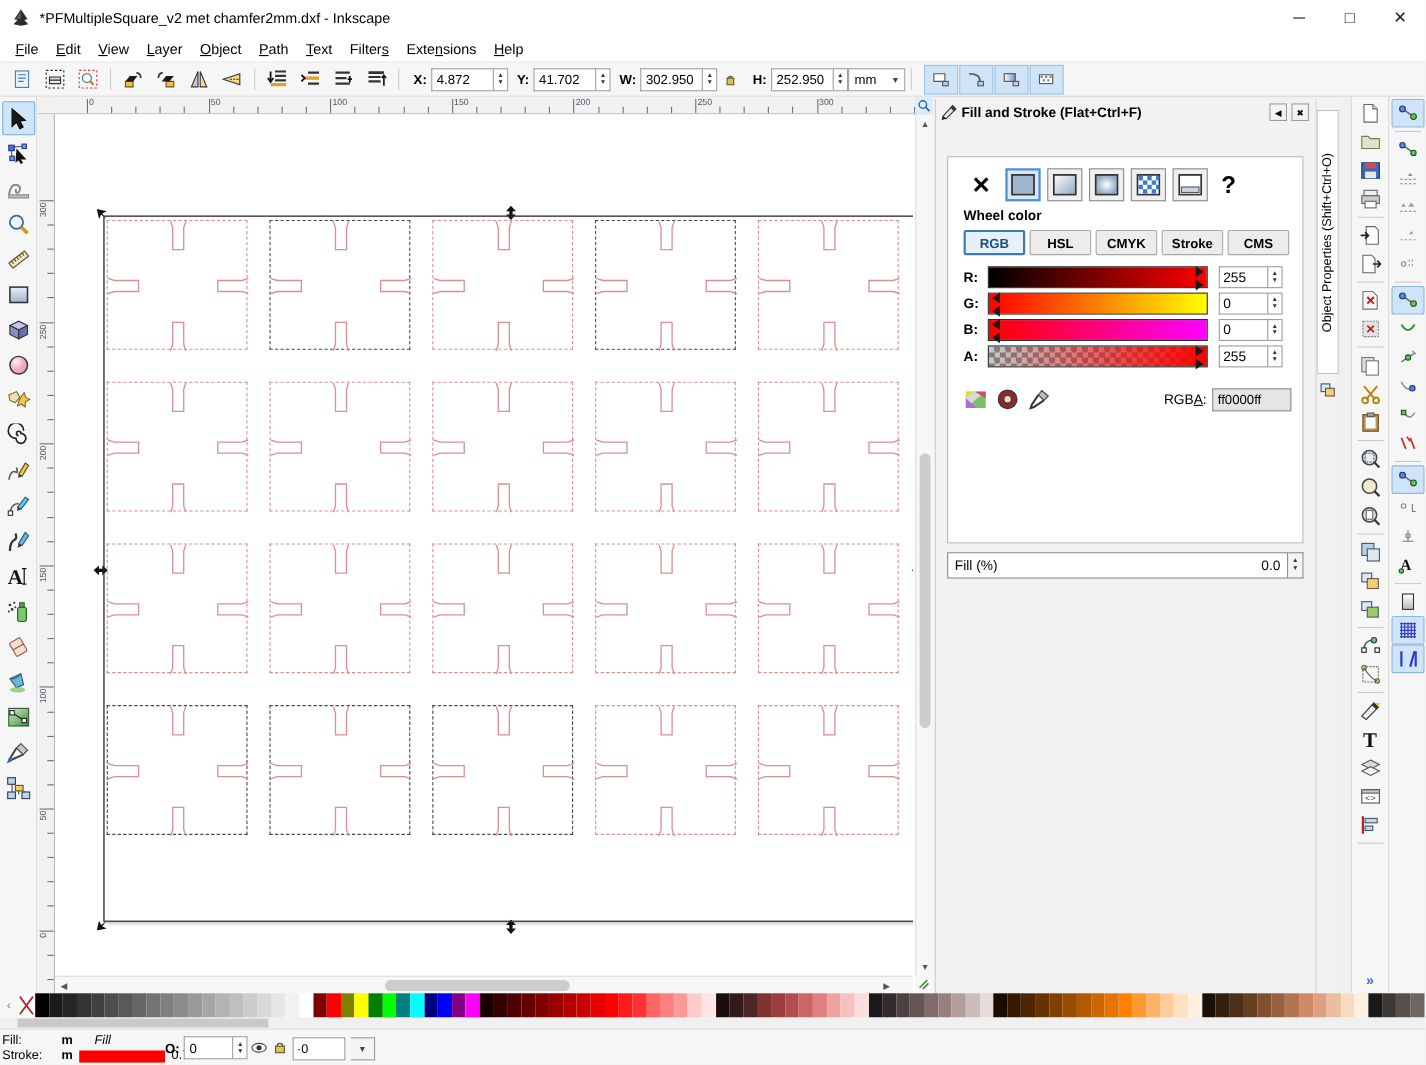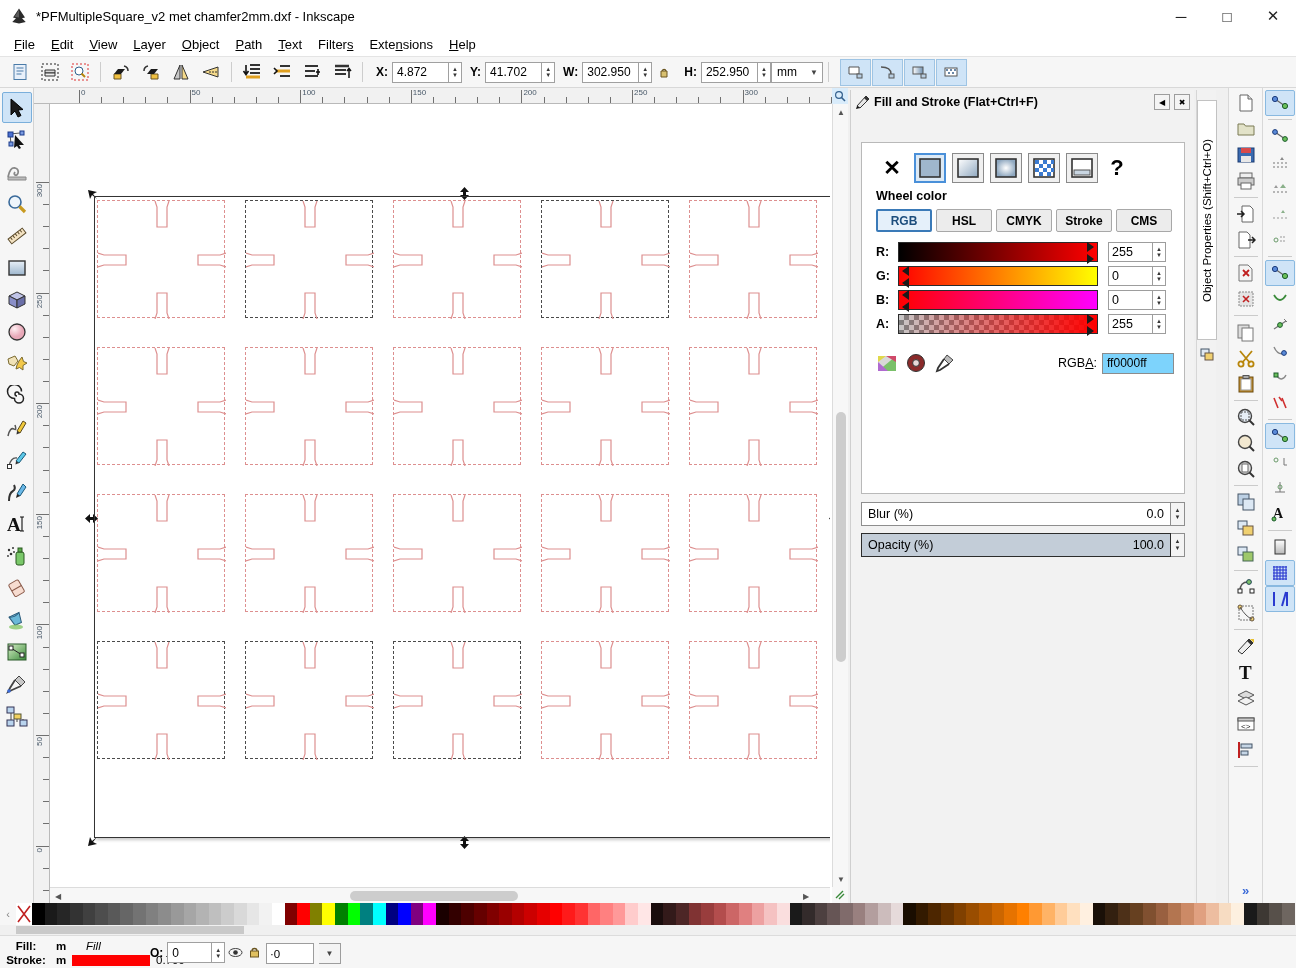--- a/index.html
+++ b/index.html
@@ -194,21 +194,21 @@
   .numspin {
     width: 14px; height: 20px; border: 1px solid #9d9d9d; background: #fff;
     display: flex; flex-direction: column; align-items: center; justify-content: center;
   }
   .numspin i { font-style: normal; font-size: 6px; line-height: 6px; color: #333; }
 
   #rgbarow { display: flex; align-items: center; padding: 0 10px 0 14px; margin-top: 18px; }
   .miniicon { width: 22px; height: 22px; margin-right: 7px; }
   #rgbalbl { font-size: 12.5px; margin-right: 5px; }
   #rgbainput {
-    width: 72px; height: 21px; border: 1px solid #8c8c8c; background: #7dd3fc; font-size: 12px;
+    width: 72px; height: 21px; border: 1px solid #8c8c8c; background: #e5e5e5; font-size: 12px;
     padding: 0 4px; font-family: "Liberation Sans", sans-serif; outline: none;
   }
 
   .barrow {
     position: absolute; left: 10px; width: 324px; height: 24px; display: flex; align-items: stretch;
   }
   .barbox {
     flex: 1; border: 1px solid #8e8e8e; background: #fff; position: relative;
     display: flex; align-items: center; justify-content: space-between; padding: 0 6px;
     font-size: 12.5px;
@@ -267,21 +267,21 @@
   #palscroll { position: absolute; left: 0; top: 22px; width: 1296px; height: 10px; background: #f0f0f0; }
   #palscroll .thumb { position: absolute; left: 16px; top: 1px; width: 228px; height: 8px; background: #c9c9c9; }
 
   
   #statusbar {
     position: absolute; left: 0; top: 935px; width: 1296px; height: 33px;
     background: #f6f6f6; border-top: 1px solid #dcdcdc; font-size: 12px;
   }
   #fillstroke { position: absolute; left: 2px; top: 3px; width: 310px; height: 28px; }
   .fsrow { display: flex; align-items: center; height: 14px; }
-  .fsname { width: 48px; font-weight: bold; font-size: 11.5px; text-align: center; }
+  .fsname { width: 48px; font-weight: normal; font-size: 11.5px; }
   .fsm { width: 22px; font-weight: bold; font-size: 11.5px; text-align: center; }
   .fsswatch { width: 78px; height: 11px; }
   .fsnone { font-style: italic; font-size: 11.5px; padding-left: 14px; }
   .fsnum { font-size: 11.5px; padding-left: 6px; }
   #opacityblk { position: absolute; left: 150px; top: 6px; display: flex; align-items: center; }
   #opacityblk .lab { font-weight: bold; font-size: 12px; margin-right: 4px; }
   #layerblk { position: absolute; left: 228px; top: 7px; display: flex; align-items: center; gap: 5px; }
   .layersel {
     width: 48px; height: 21px; border: 1px solid #9d9d9d; background: #fff;
     display: flex; align-items: center; justify-content: space-between; padding: 0 3px; font-size: 11.5px;
@@ -1126,40 +1126,29 @@
         </span>
         <span style="flex:1"></span>
         <span id="rgbalbl">RGB<span class="ul">A</span>:</span>
         <input id="rgbainput" value="ff0000ff" style="">
       </div>
     </div>
 
     <div class="barrow" style="top:412px">
       <div class="barbox">
         <div class="barfill" style="width:0%"></div>
-        <span class="bt">Blur (%)</span>
+        <span class="bt">Fill (%)</span>
         <span class="bv">0.0</span>
       </div>
       <div class="barspin">
           <i>▲</i>
           <i>▼</i>
         </div>
     </div>
 
-    <div class="barrow" style="top:443px">
-      <div class="barbox" style="border-color:#2c2c2c;">
-        <div class="barfill" style="width:100%"></div>
-        <span class="bt">Opacity (%)</span>
-        <span class="bv">100.0</span>
-      </div>
-      <div class="barspin">
-          <i>▲</i>
-          <i>▼</i>
-        </div>
-    </div>
   </div>
 
   <div id="sidetab">
     <div class="vtab">
       <span>Object Properties (Shift+Ctrl+O)</span>
     </div>
     <svg style="position:absolute;left:3px;top:258px" width="14" height="14" viewBox="0 0 14 14">
       <rect x="1" y="1" width="8" height="7" fill="#dfe8f2" stroke="#456"></rect>
       <rect x="5" y="5" width="8" height="7" fill="#f0d070" stroke="#654"></rect>
     </svg>

